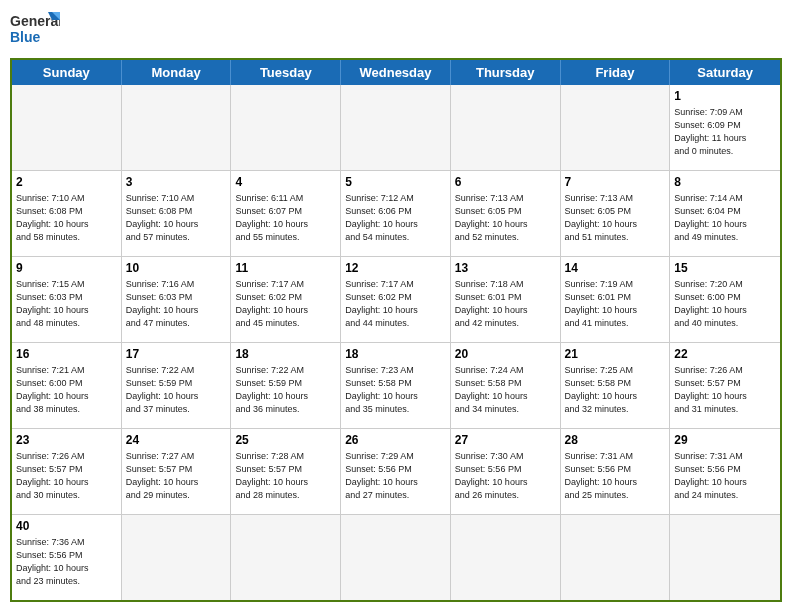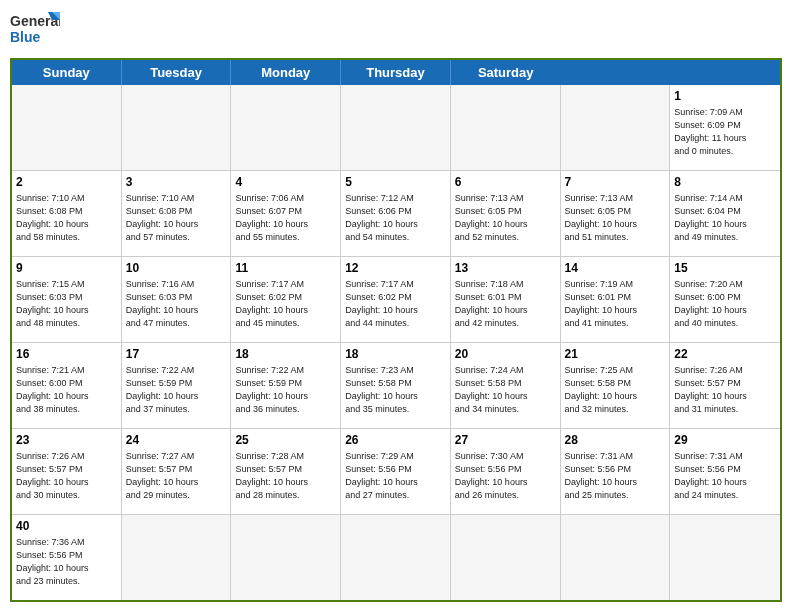--- a/index.html
+++ b/index.html
@@ -111,23 +111,25 @@
 </div>
     <div class="title-block">
       <div class="month-title"></div>
       <div class="location-title"></div>
     </div>
   </div>
 
   <div class="calendar">
     <div class="day-headers">
     <div class="day-header">Sunday</div>
+        <div class="day-header">Monday</div>
         <div class="day-header">Tuesday</div>
-        <div class="day-header">Monday</div>
+        <div class="day-header">Wednesday</div>
         <div class="day-header">Thursday</div>
+        <div class="day-header">Friday</div>
         <div class="day-header">Saturday</div>
       </div>
     <div class="weeks">
     <div class="week-row">
           <div class="day-cell empty"></div>
           <div class="day-cell empty"></div>
           <div class="day-cell empty"></div>
           <div class="day-cell empty"></div>
           <div class="day-cell empty"></div>
           <div class="day-cell empty"></div>
@@ -149,21 +151,21 @@
           </div>
           <div class="day-cell">
             <span class="day-num">3</span>
             <div class="day-info" style="white-space: pre-line;">Sunrise: 7:10 AM
 Sunset: 6:08 PM
 Daylight: 10 hours
 and 57 minutes.</div>
           </div>
           <div class="day-cell">
             <span class="day-num">4</span>
-            <div class="day-info" style="white-space: pre-line;">Sunrise: 7:06 AM
+            <div class="day-info" style="white-space: pre-line;">Sunrise: 6:11 AM
 Sunset: 6:07 PM
 Daylight: 10 hours
 and 55 minutes.</div>
           </div>
           <div class="day-cell">
             <span class="day-num">5</span>
             <div class="day-info" style="white-space: pre-line;">Sunrise: 7:12 AM
 Sunset: 6:06 PM
 Daylight: 10 hours
 and 54 minutes.</div>

